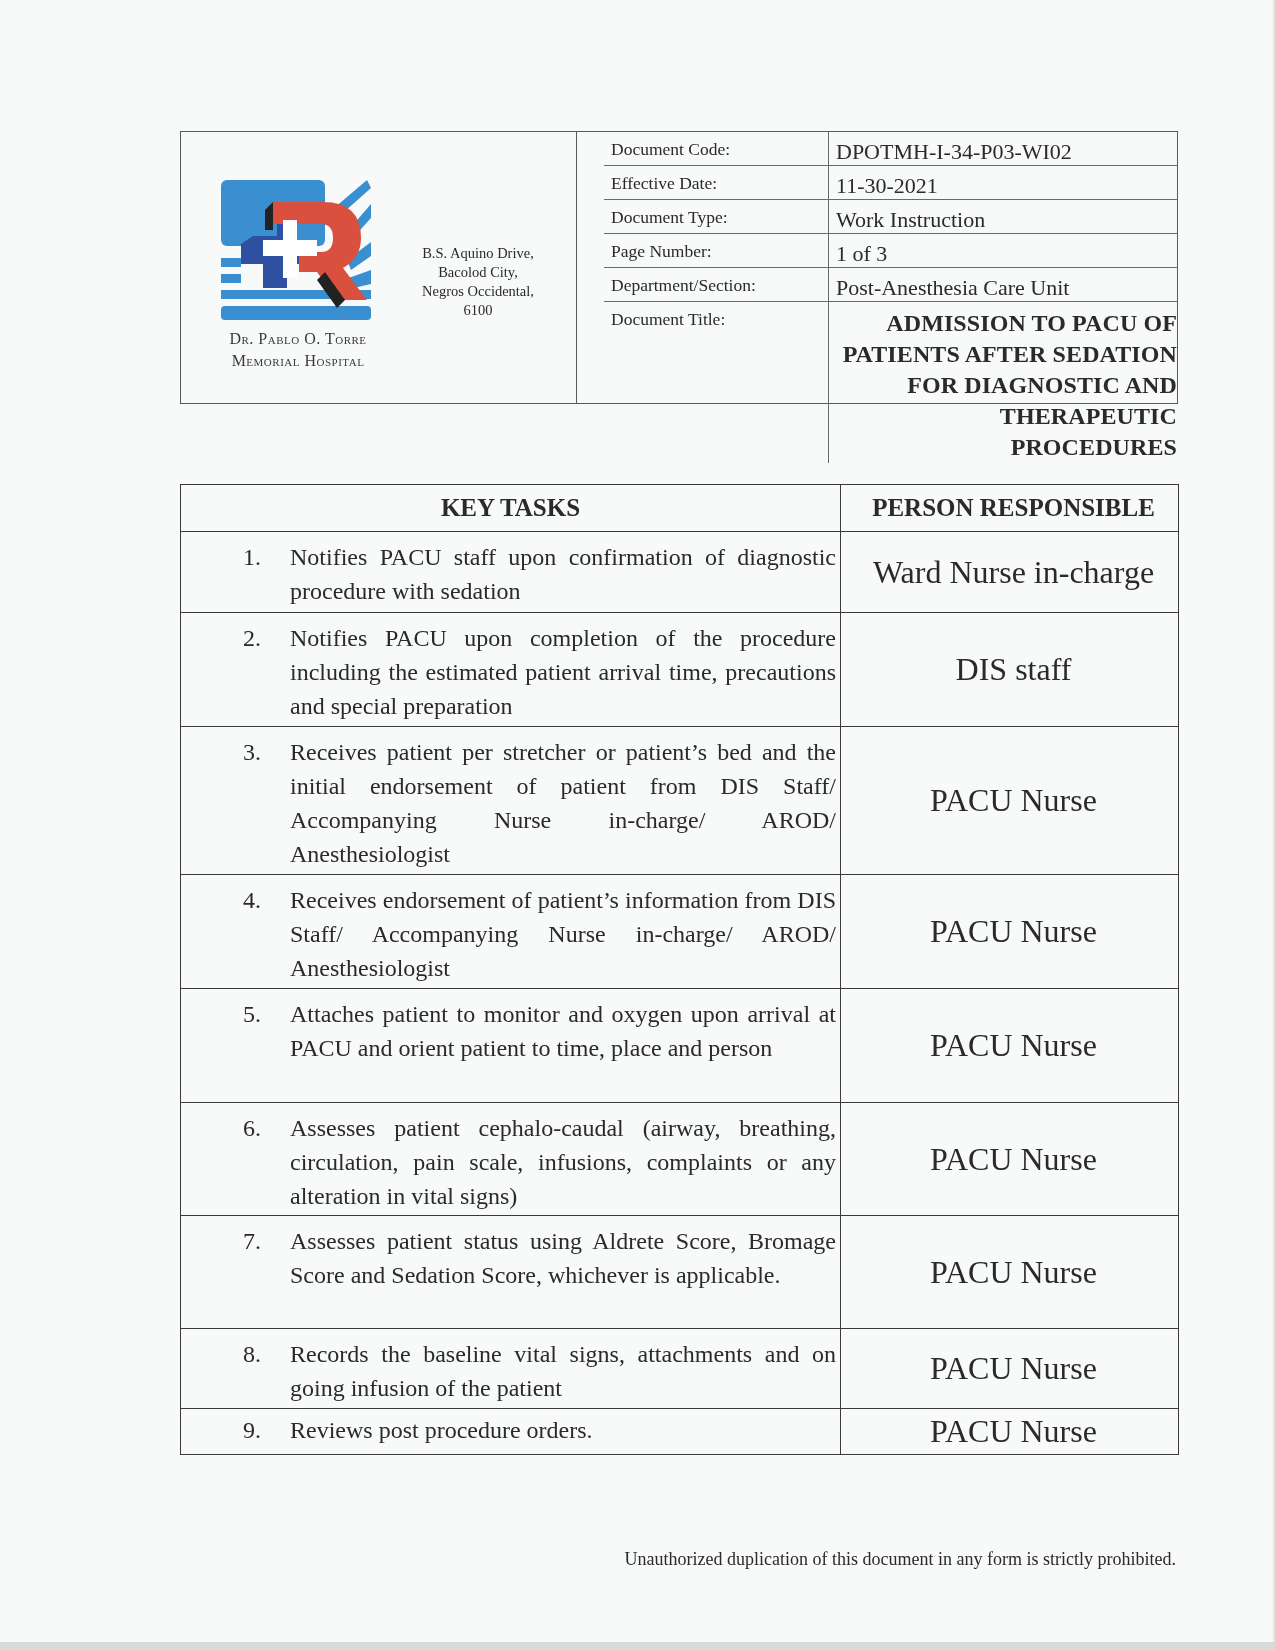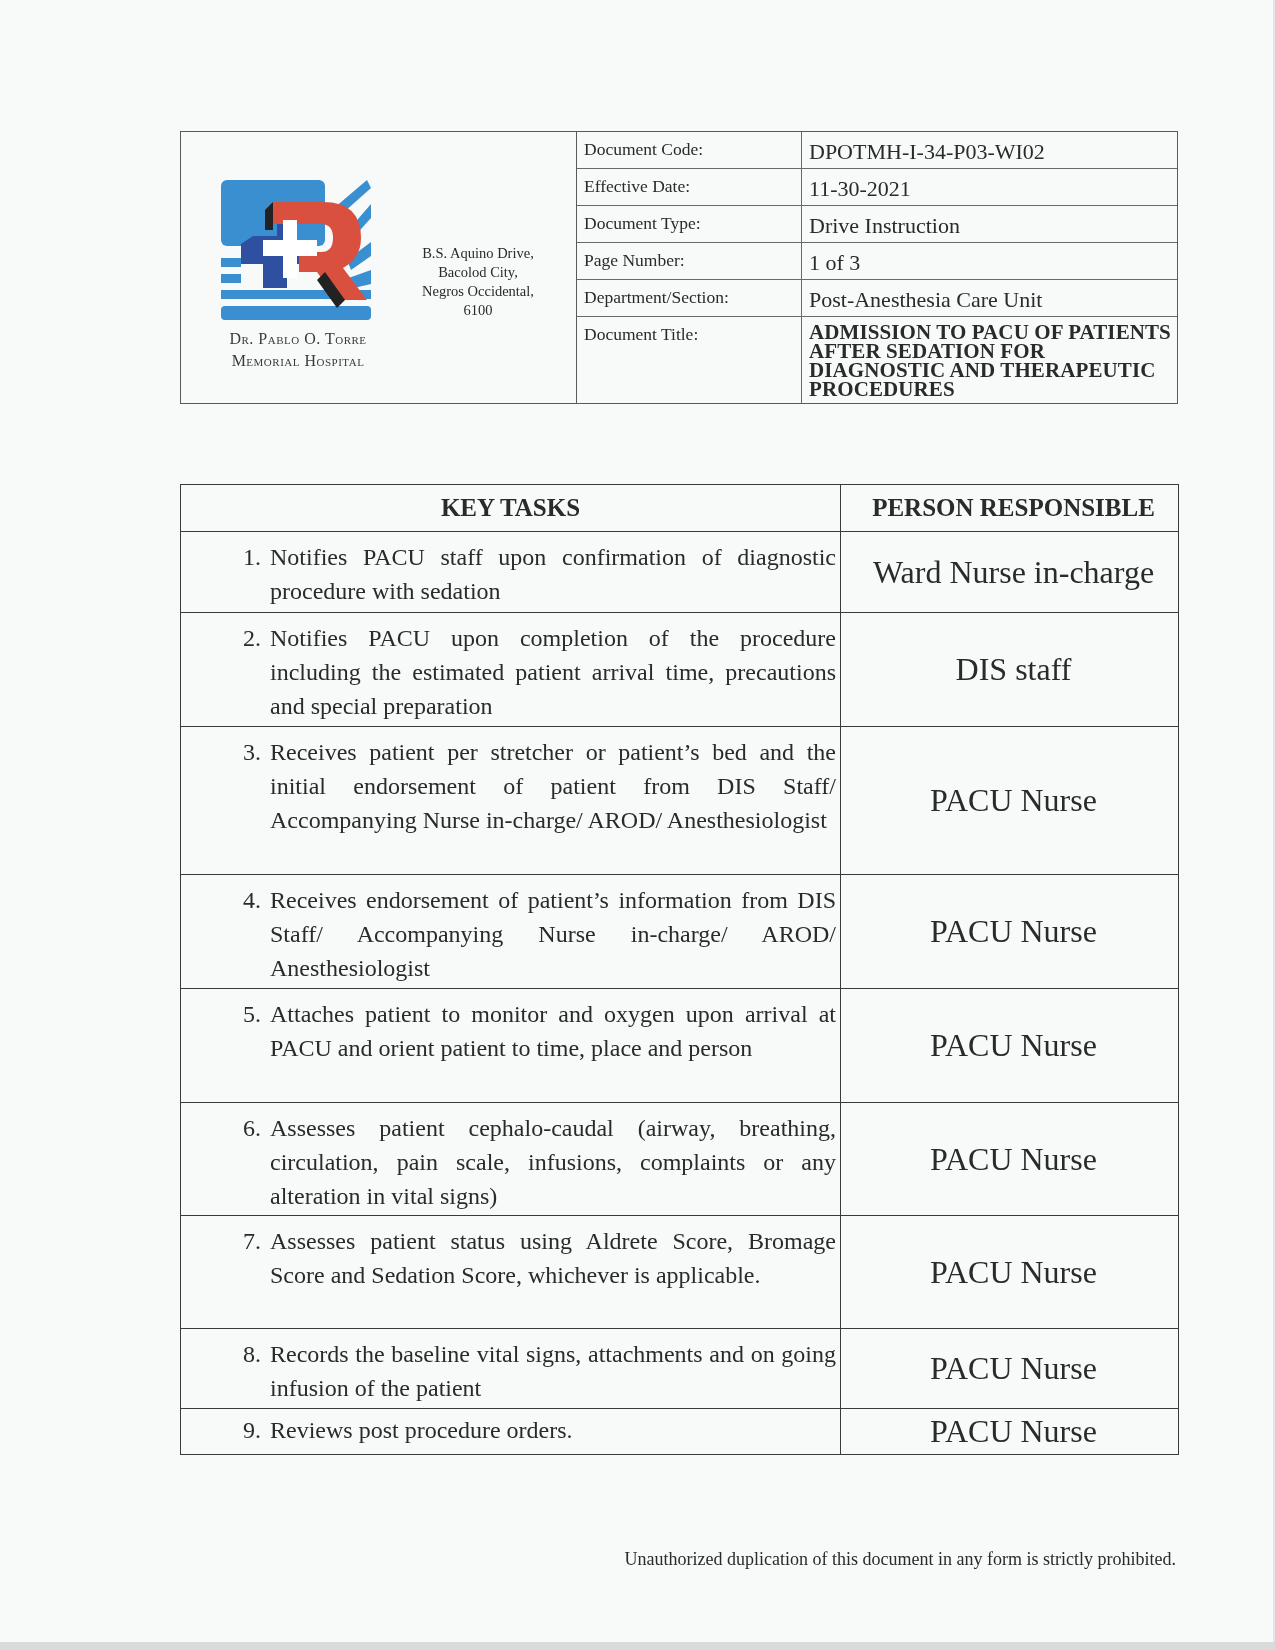--- a/index.html
+++ b/index.html
@@ -36,49 +36,49 @@
     text-align: center;
     font-size: 16px; line-height: 22px; letter-spacing: 0.5px;
     font-variant: small-caps; color: #3a3a3a;
   }
   .address {
     position: absolute; left: 216px; top: 112px; width: 162px;
     text-align: center; font-size: 14.5px; line-height: 19px; color: #2a2a2a;
   }
   .meta-table { flex: 1; display: flex; flex-direction: column; }
   .meta-row {
-    display: flex; border-bottom: 1px solid #6a6a6a; height: 37px; box-sizing: border-box;
+    display: flex; border-bottom: 1px solid #6a6a6a; height: 37px; box-sizing: border-box; margin-left: 27px;
   }
   .meta-row:last-child { border-bottom: none; flex: 1; height: auto; }
   .meta-label {
     width: 225px; border-right: 1px solid #6a6a6a; box-sizing: border-box;
     padding: 7px 0 0 7px; font-size: 17.5px; color: #2a2a2a;
   }
   .meta-value {
     flex: 1; padding: 7px 0 0 7px; font-size: 22px; color: #2a2a2a;
   }
   .meta-value.title {
-    font-weight: bold; font-size: 21px; line-height: 19px; padding-top: 6px; letter-spacing: 0.1px;
+    font-weight: bold; font-size: 24px; line-height: 31px; padding-top: 6px; letter-spacing: 0.1px; text-align: right;
   }
 
   
   .tasks {
     position: absolute; left: 180px; top: 484px; width: 999px;
     border: 1.5px solid #3a3a3a; box-sizing: border-box;
   }
   .task-row {
     display: flex; border-bottom: 1.5px solid #3a3a3a; box-sizing: border-box; gap: 8px;
   }
   .task-row:last-child { border-bottom: none; }
   .task-cell {
     width: 660px; border-right: 1.5px solid #3a3a3a; box-sizing: border-box;
     padding: 8px 4px 6px 0; display: flex; font-size: 24px; line-height: 34px; color: #2a2a2a;
   }
   .task-num { width: 80px; text-align: right; padding-right: 9px; flex-shrink: 0; }
-  .task-text { flex: 1; text-align: justify; }
+  .task-text { flex: 1; text-align: justify; margin-left: 20px; }
   .person-cell {
     flex: 1; display: flex; align-items: center; justify-content: center;
     font-size: 32px; color: #2a2a2a;
   }
   .hdr-row { height: 47px; }
   .hdr-row .task-cell, .hdr-row .person-cell {
     font-weight: bold; font-size: 25px; justify-content: center; align-items: center; padding: 0;
   }
   .hdr-row .task-cell { display: flex; }
 
@@ -130,21 +130,21 @@
     <div class="meta-row">
       <div class="meta-label">Document Code:</div>
       <div class="meta-value">DPOTMH-I-34-P03-WI02</div>
     </div>
     <div class="meta-row">
       <div class="meta-label">Effective Date:</div>
       <div class="meta-value">11-30-2021</div>
     </div>
     <div class="meta-row">
       <div class="meta-label">Document Type:</div>
-      <div class="meta-value">Drive Instruction</div>
+      <div class="meta-value">Work Instruction</div>
     </div>
     <div class="meta-row">
       <div class="meta-label">Page Number:</div>
       <div class="meta-value">1 of 3</div>
     </div>
     <div class="meta-row">
       <div class="meta-label">Department/Section:</div>
       <div class="meta-value">Post-Anesthesia Care Unit</div>
     </div>
     <div class="meta-row">

